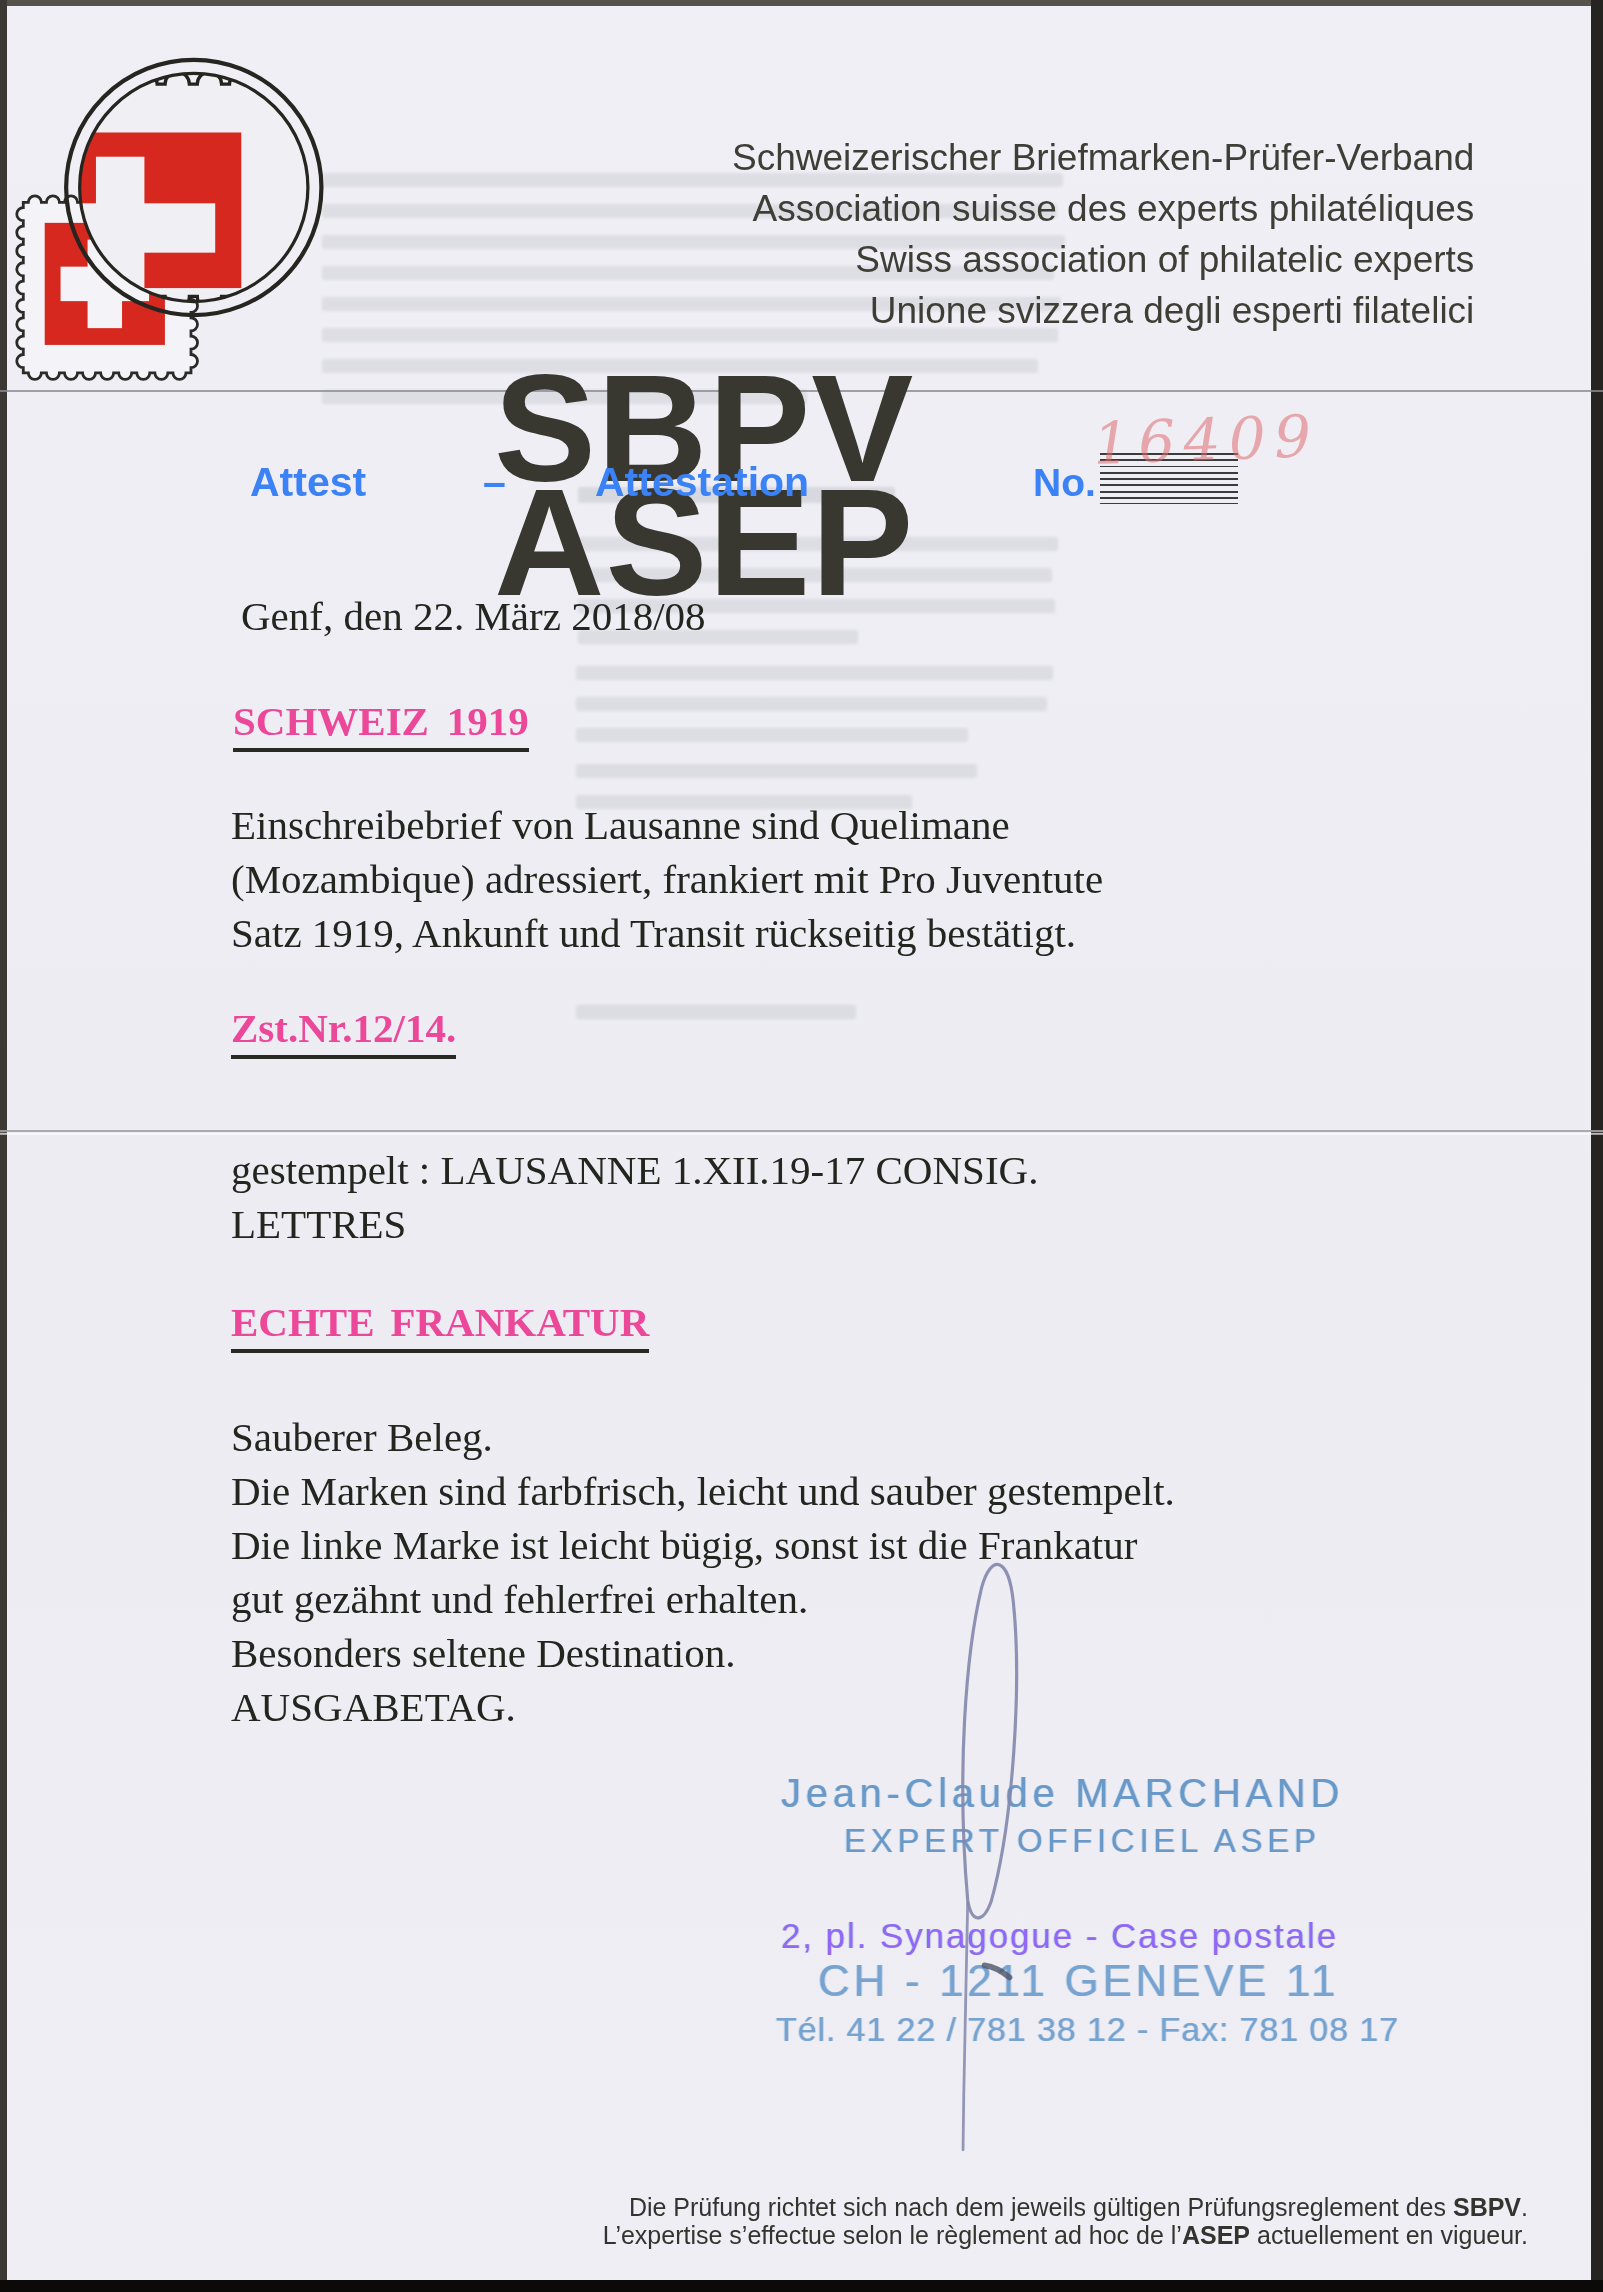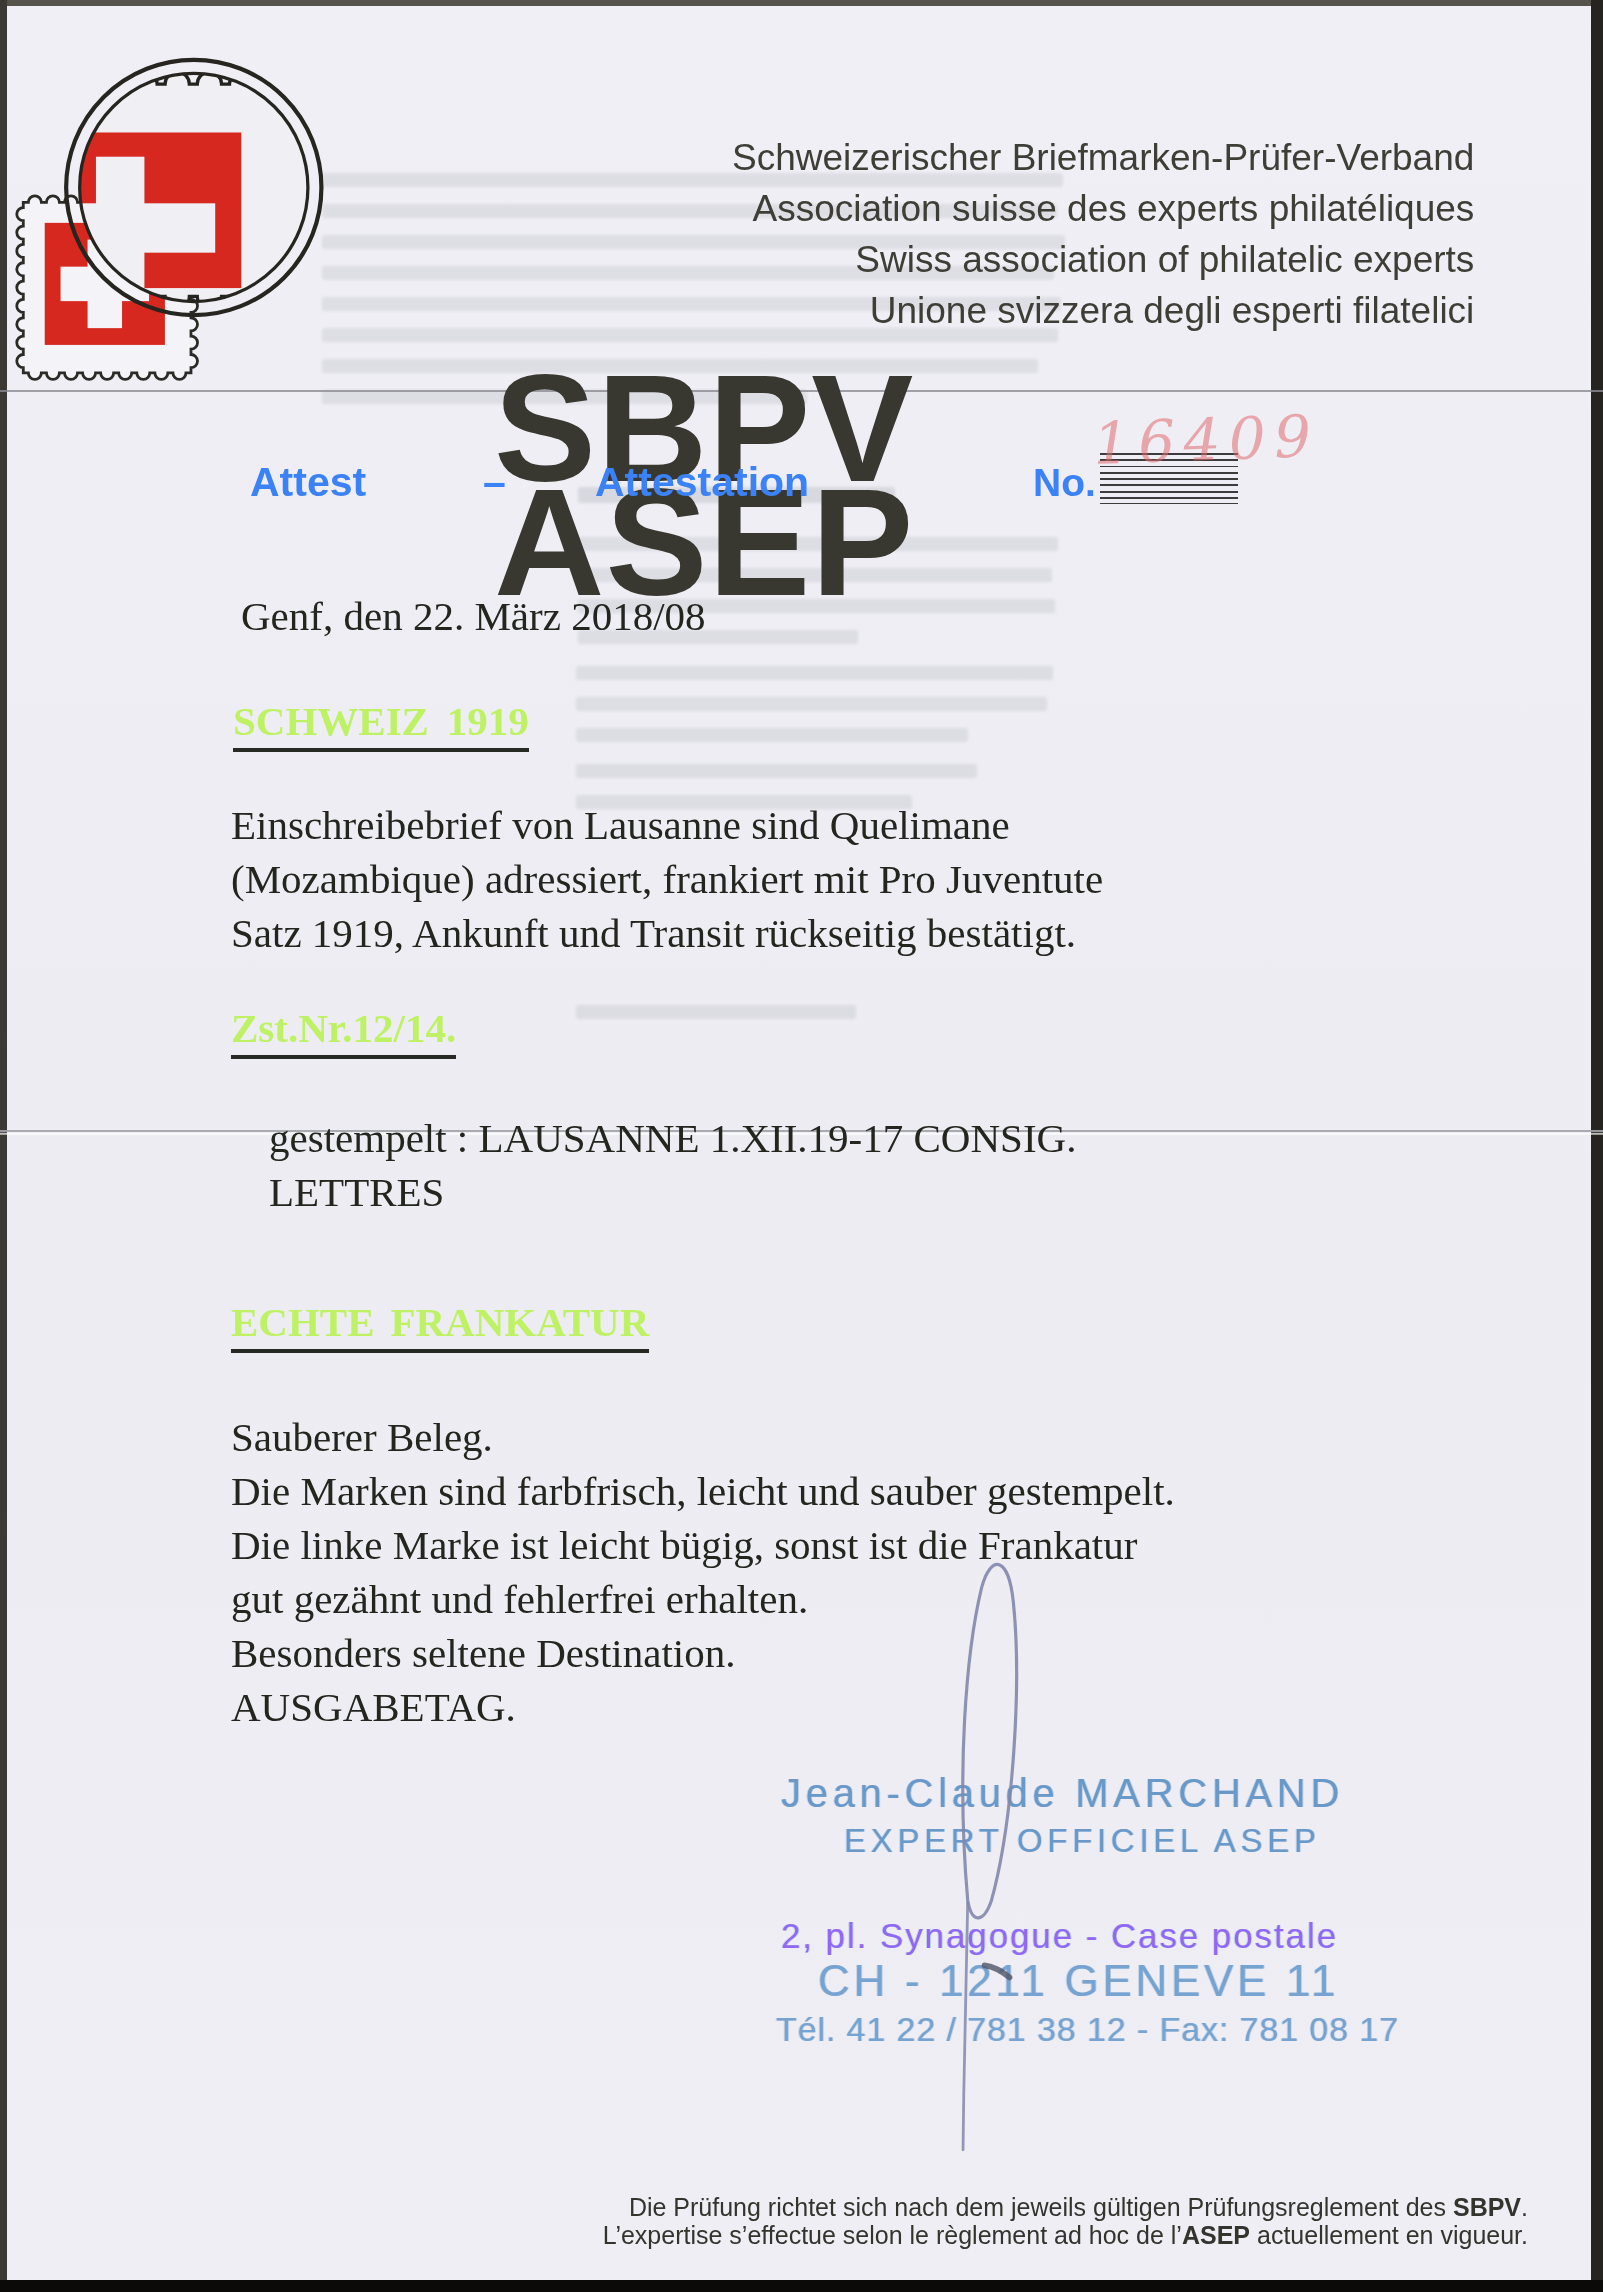--- a/index.html
+++ b/index.html
@@ -24,21 +24,21 @@
   .crease{top:1130px;height:1.9px;background:#a3a3ab;box-shadow:0 2.8px 0 rgba(255,255,255,.75);opacity:.9;}
 
   .attest{font-weight:bold;font-size:41px;color:#3b82f6;white-space:nowrap;}
 
   .hatch{width:138px;height:51px;
          background:repeating-linear-gradient(180deg,#3c3c3c 0 1.9px,rgba(0,0,0,0) 1.9px 6.3px);}
   .rednum{font-family:"DejaVu Serif",serif;font-style:italic;font-size:58px;letter-spacing:8.4px;
           color:rgba(222,108,112,.55);transform:rotate(-2deg);white-space:nowrap;}
 
   .serif{font-family:"Liberation Serif",serif;color:#22261f;font-size:41px;line-height:54px;white-space:nowrap;}
-  .sheading{font-family:"Liberation Serif",serif;color:#bef264;font-weight:bold;font-size:41px;
+  .sheading{font-family:"Liberation Serif",serif;color:#ec4899;font-weight:bold;font-size:41px;
             display:inline-block;border-bottom:4.7px solid #262a22;padding-bottom:2.8px;white-space:nowrap;}
 
   .stampblue{color:#5d92c6;opacity:.92;white-space:nowrap;
              text-shadow:0.9px 0 0 rgba(93,146,198,.35),-0.9px 0 0 rgba(93,146,198,.3);}
 
   .footer{font-size:25px;line-height:28px;color:#34342e;text-align:right;white-space:nowrap;}
   .footer b{font-weight:bold;}
 
   .ghost{position:absolute;z-index:2;filter:blur(1.5px);}
   .ghost .gl{height:14px;border-radius:2.8px;background:rgba(104,110,124,.13);margin-bottom:17px;}
@@ -138,21 +138,21 @@
     <div class="serif">(Mozambique) adressiert, frankiert mit Pro Juventute</div>
     <div class="serif">Satz 1919, Ankunft und Transit rückseitig bestätigt.</div>
   </div>
 
   <div class="abs" style="left:231px;top:1004px;">
     <span class="sheading">Zst.Nr.12/14.</span>
   </div>
 
   <div class="rule crease"></div>
 
-  <div class="abs" style="left:231px;top:1111px;margin-left:38px;">
+  <div class="abs" style="left:231px;top:1143px;">
     <div class="serif">gestempelt : LAUSANNE 1.XII.19-17 CONSIG.</div>
     <div class="serif">LETTRES</div>
   </div>
 
   <div class="abs" style="left:231px;top:1298px;">
     <span class="sheading" style="word-spacing:5.6px;">ECHTE FRANKATUR</span>
   </div>
 
   <div class="abs" style="left:231px;top:1410px;">
     <div class="serif">Sauberer Beleg.</div>

